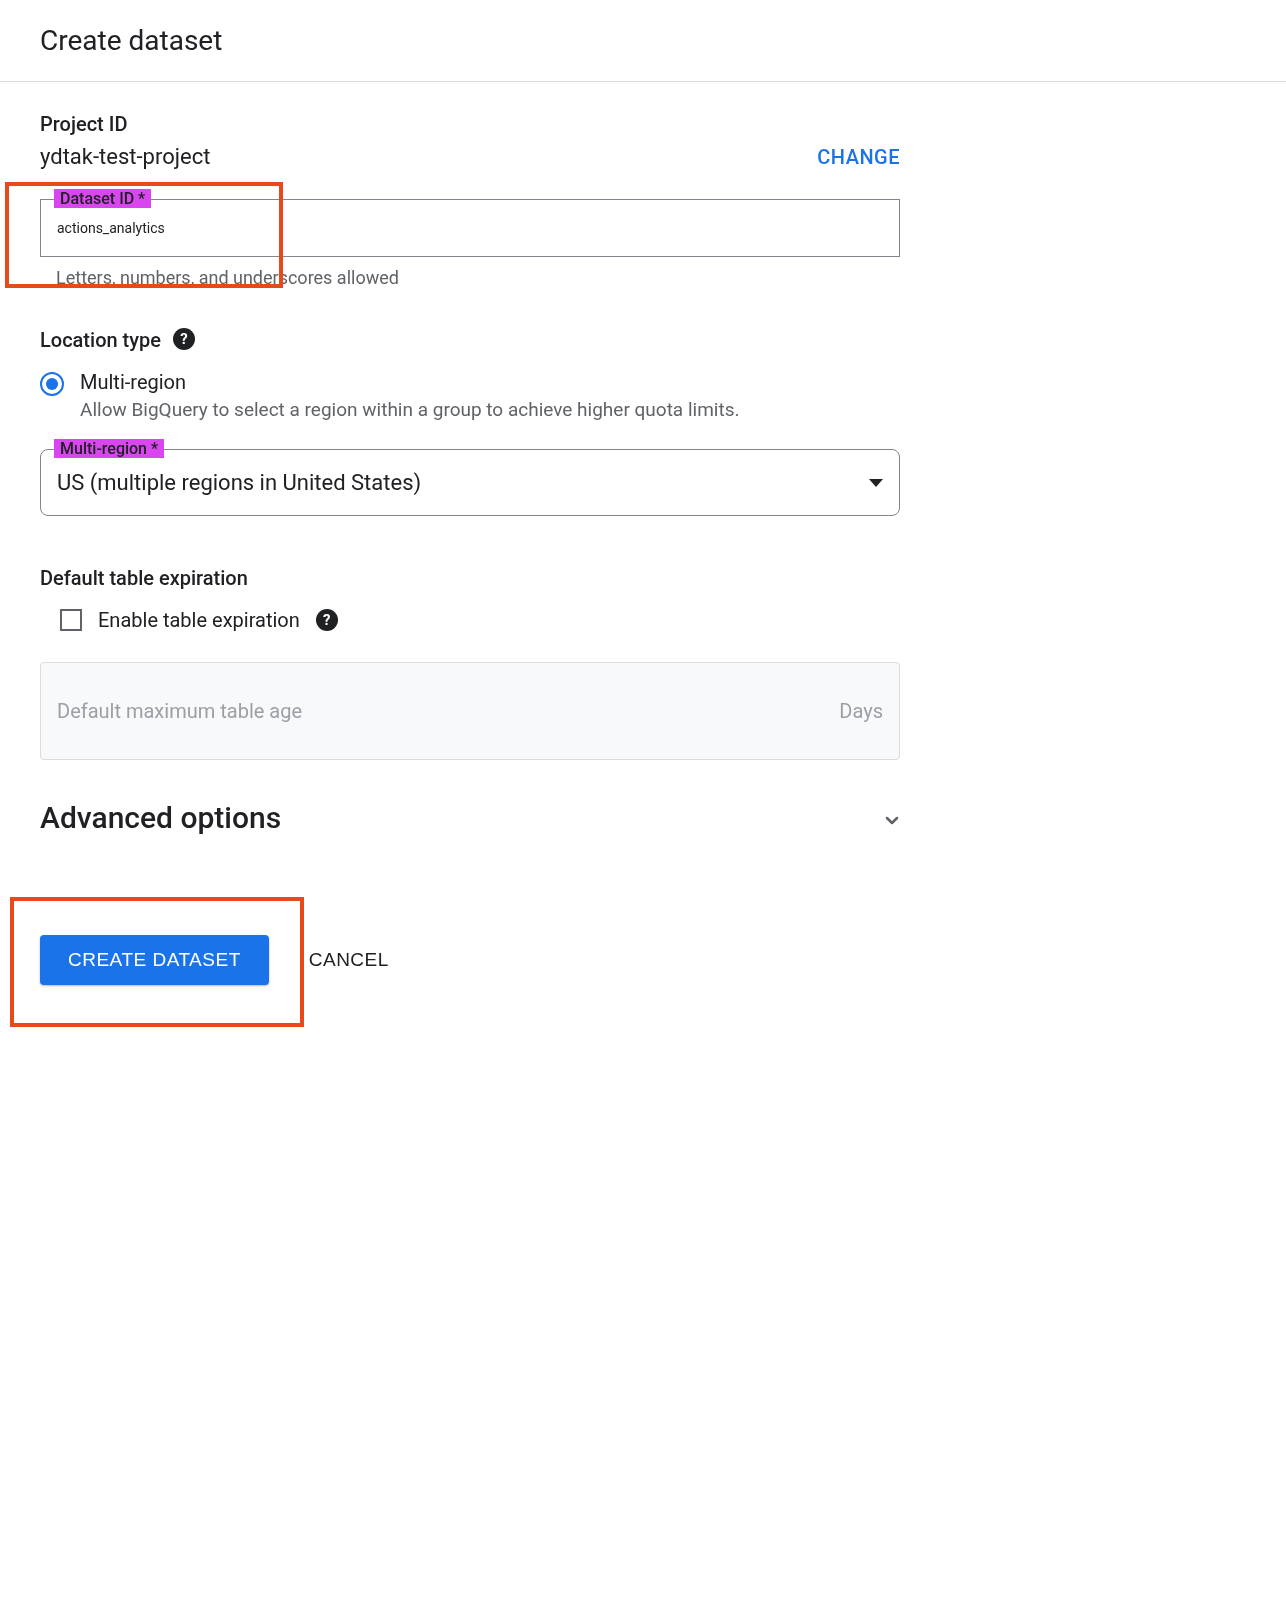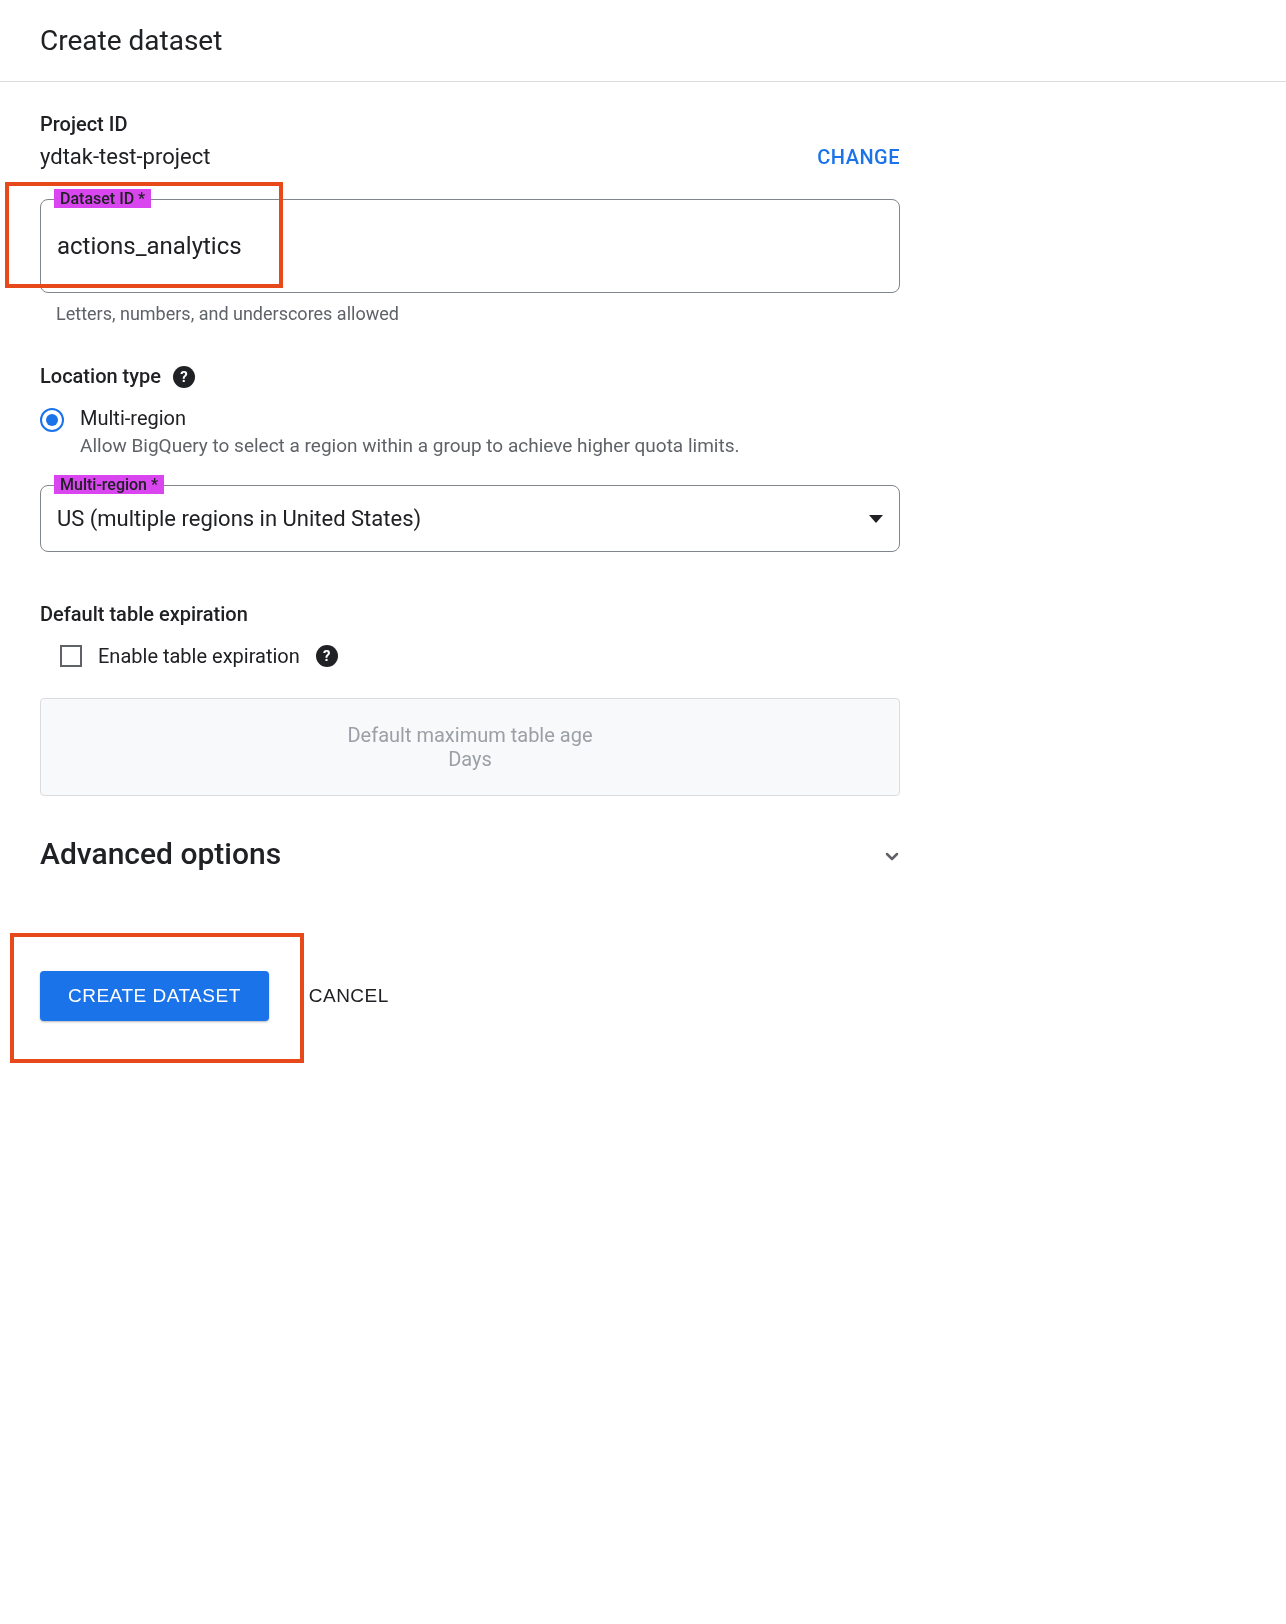--- a/index.html
+++ b/index.html
@@ -69,42 +69,42 @@
       left: 14px;
       background: #d946ef;
       padding: 0 6px;
       font-size: 16px;
       font-weight: 500;
       color: #202124;
       z-index: 2;
     }
     .text-input {
       width: 100%;
-      padding: 32px 16px;
-      font-size: 24px;
+      padding: 20px 16px;
+      font-size: 14px;
       border: 1px solid #80868b;
-      border-radius: 8px;
+      border-radius: 0;
       color: #202124;
       outline: none;
       font-family: inherit;
     }
     .helper-text {
       font-size: 18px;
       color: #5f6368;
       margin-top: 10px;
       margin-left: 16px;
     }
     .section-heading {
       font-size: 20px;
       font-weight: 500;
       color: #202124;
       margin-top: 40px;
       margin-bottom: 18px;
       display: flex;
-      align-items: flex-end;
+      align-items: flex-start;
       gap: 12px;
     }
     .help-circle {
       display: inline-flex;
       width: 22px;
       height: 22px;
       background: #202124;
       color: #fff;
       border-radius: 50%;
       align-items: center;
@@ -188,30 +188,29 @@
       height: 22px;
       border: 2px solid #5f6368;
       cursor: pointer;
     }
     .checkbox-label {
       font-size: 20px;
       color: #202124;
     }
     .disabled-input {
       width: 100%;
-      padding: 24px 16px;
+      padding: 36px 16px;
       font-size: 20px;
       border: 1px solid #dadce0;
       border-radius: 4px;
       color: #9aa0a6;
       background: #f8f9fa;
       display: flex;
-      justify-content: flex-start;
-      align-items: center;
-      flex-direction: column;
+      justify-content: space-between;
+      align-items: center;
     }
     .advanced-row {
       display: flex;
       justify-content: space-between;
       align-items: center;
       margin-top: 40px;
       cursor: pointer;
     }
     .advanced-title {
       font-size: 30px;

